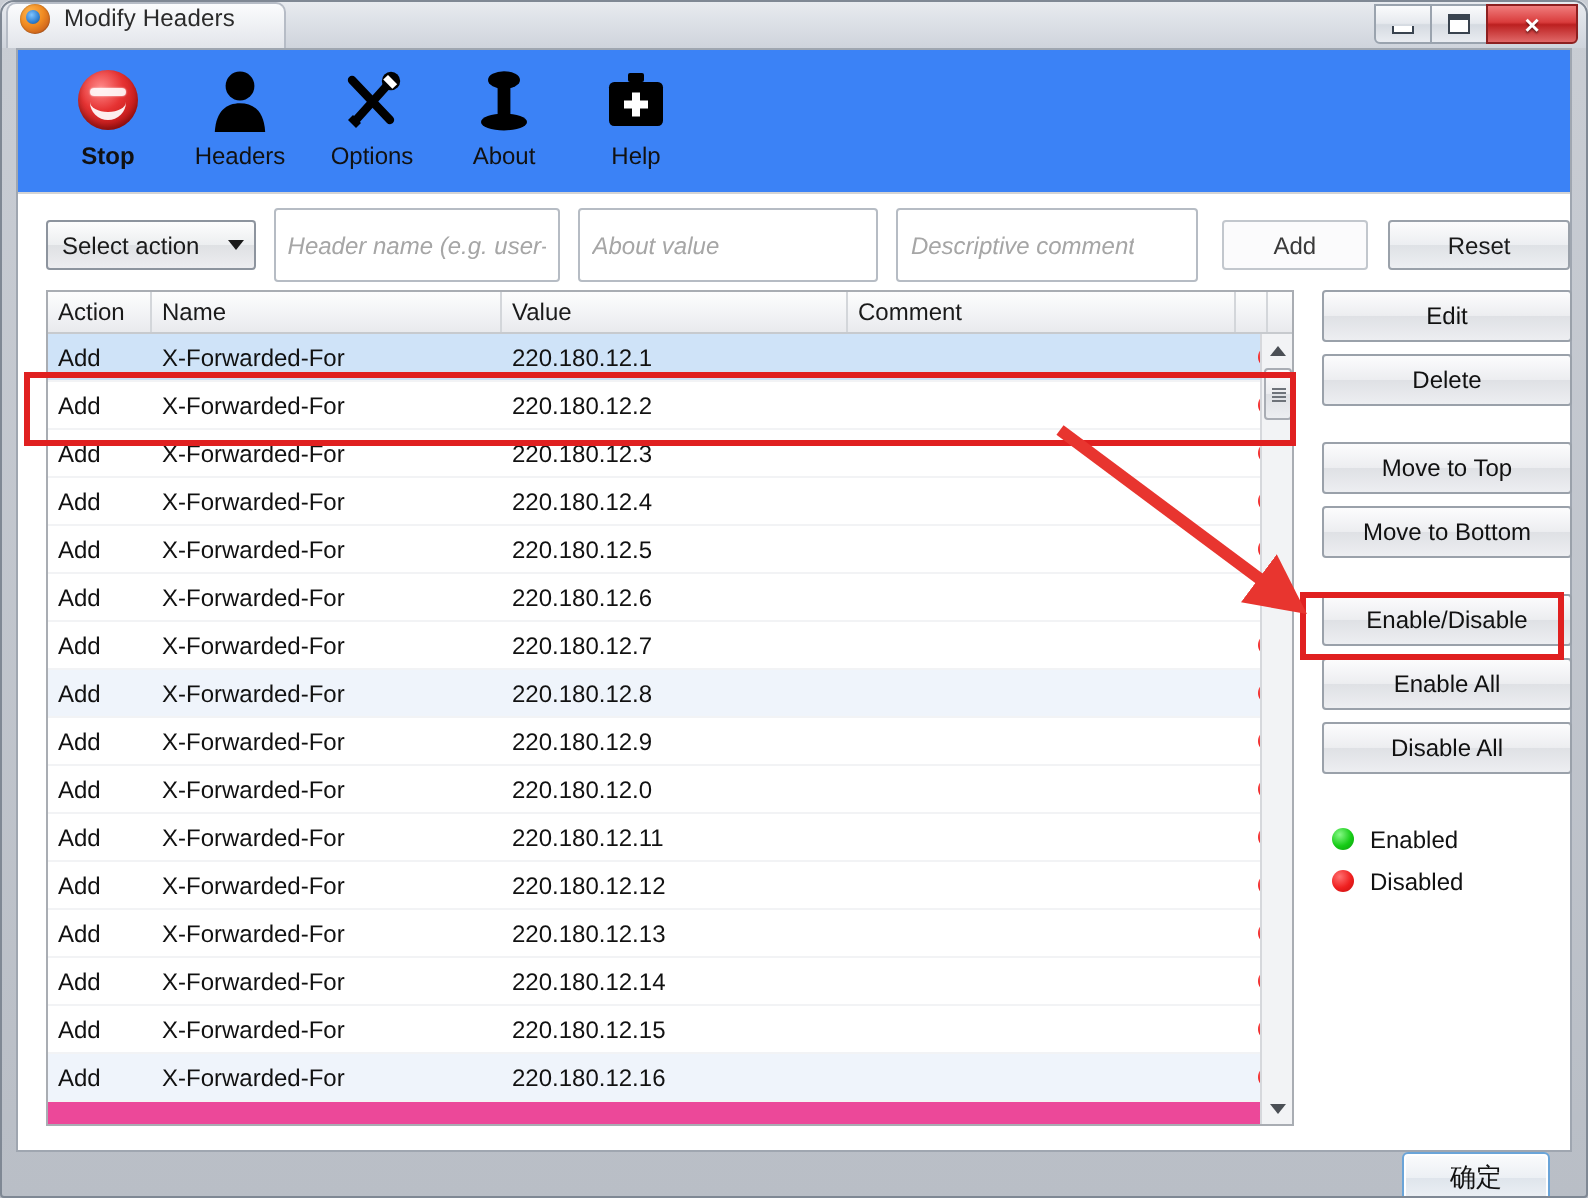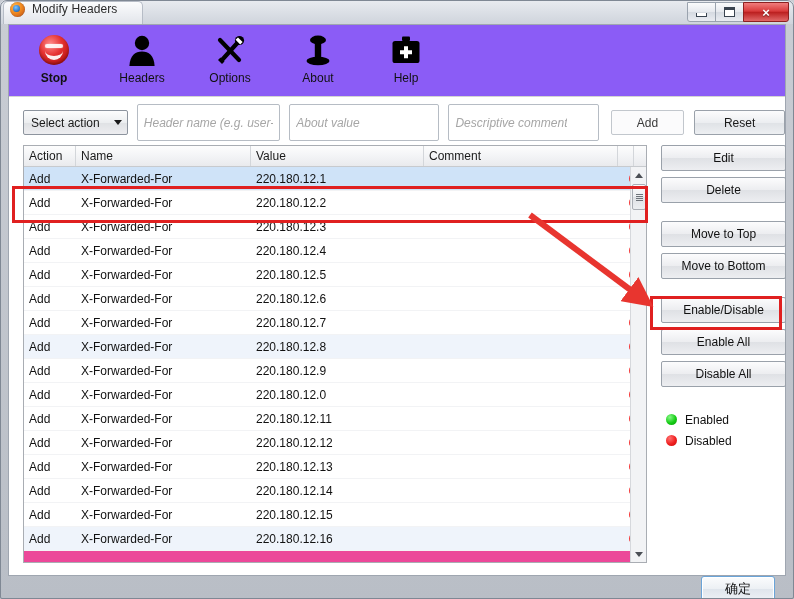--- a/index.html
+++ b/index.html
@@ -138,28 +138,27 @@
     background: #ffffff;
     border: 1px solid #9fa6b0;
     box-sizing: border-box;
   }
 
   
   .toolbar {
     position: absolute;
     left: 0; top: 0;
     width: 100%; height: 72px;
-    background: #8b5cf6;
+    background: #3b82f6;
     border-bottom: 1px solid #d4d4d4;
     box-sizing: border-box;
     display: flex;
     align-items: flex-start;
     padding-left: 14px;
     padding-top: 6px;
-    gap: 22px;
   }
   .tb-item {
     width: 62px;
     display: flex;
     flex-direction: column;
     align-items: center;
     cursor: default;
     margin-right: 4px;
   }
   .tb-ico {

